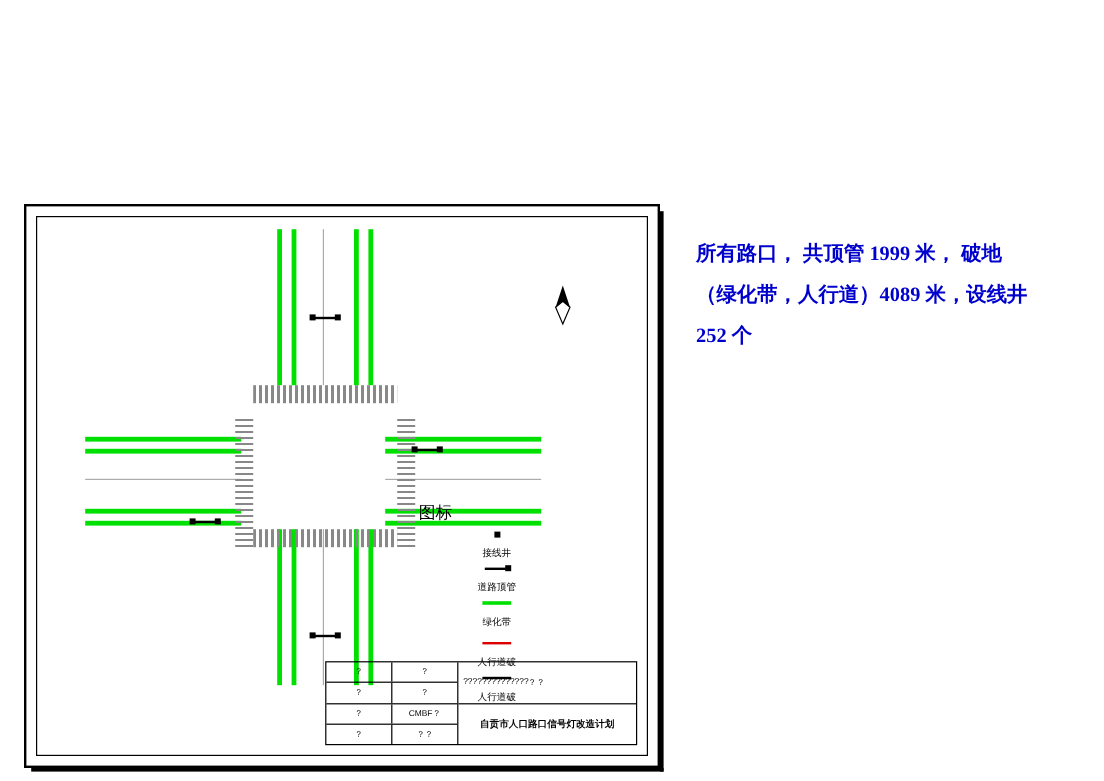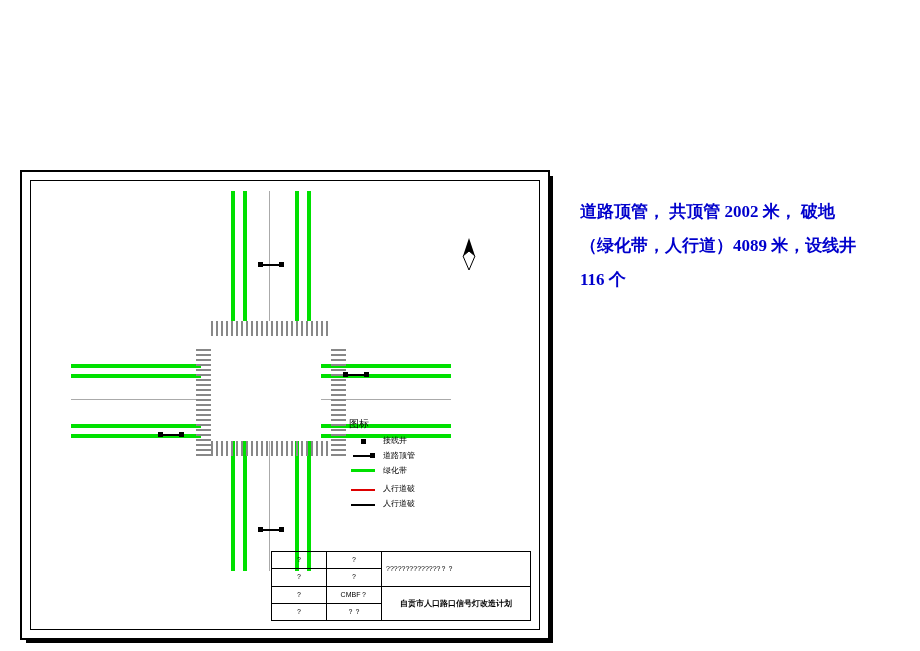--- a/index.html
+++ b/index.html
@@ -131,22 +131,22 @@
   
   .legend {
     position: absolute;
     right: 60px;
     top: 235px;
     width: 130px;
     font-size: 8px;
     line-height: 1.6;
     color: #000;
   }
-  .legend .title { font-size: 10px; margin-bottom: 3px; }
-  .legend .row { display: flex; align-items: center; gap: 6px; margin: 2px 0; }
+  .legend .title { font-size: 14px; margin-bottom: 3px; }
+  .legend .row { display: flex; align-items: center; gap: 6px; margin: 2px 0; flex-direction: column; }
   .legend .sym { width: 28px; height: 8px; display: flex; align-items: center; justify-content: center; flex-shrink:0; }
   .legend .sym-sq { width: 5px; height: 5px; background: #000; }
   .legend .sym-pole { width: 20px; height: 2px; background: #000; position: relative; }
   .legend .sym-pole::after { content:""; position:absolute; right:-2px; top:-2px; width:5px; height:5px; background:#000; }
   .legend .sym-green { width: 24px; height: 3px; background: #00e000; }
   .legend .sym-red { width: 24px; height: 2px; background: #d00; }
   .legend .sym-blk { width: 24px; height: 2px; background: #000; }
   
   .title-block {
     position: absolute;
@@ -316,16 +316,16 @@
         <div class="r title-row">
             <span>自贡市人口路口信号灯改造计划</span>
           </div>
       </div>
     </div>
 
   </div>
 </div>
 
 <div class="side-text">
-  <span>道路顶管， 共顶管 </span><span>2002</span><span> 米， 破地</span><br>
+  <span>所有路口， 共顶管 </span><span>1999</span><span> 米， 破地</span><br>
   <span>（绿化带，人行道）</span><span>4089</span><span> 米，设线井</span><br>
-  <span>116</span><span> 个</span>
+  <span>252</span><span> 个</span>
 </div>
 
 </body></html>

